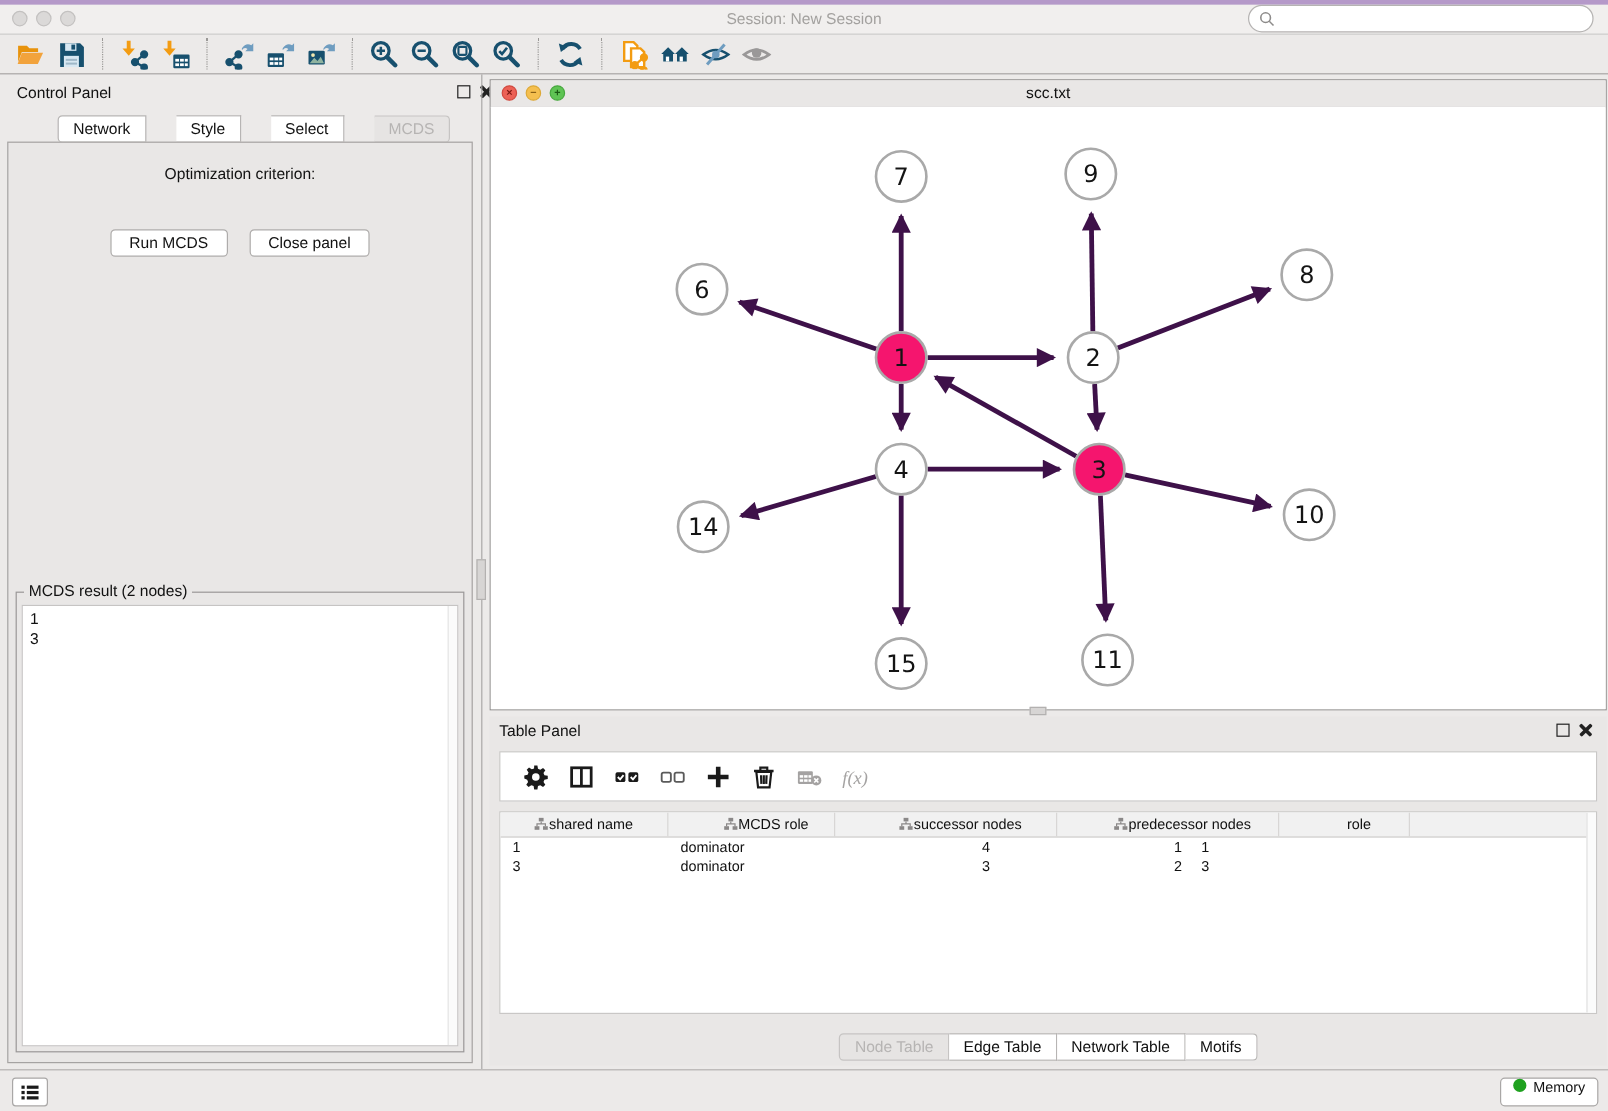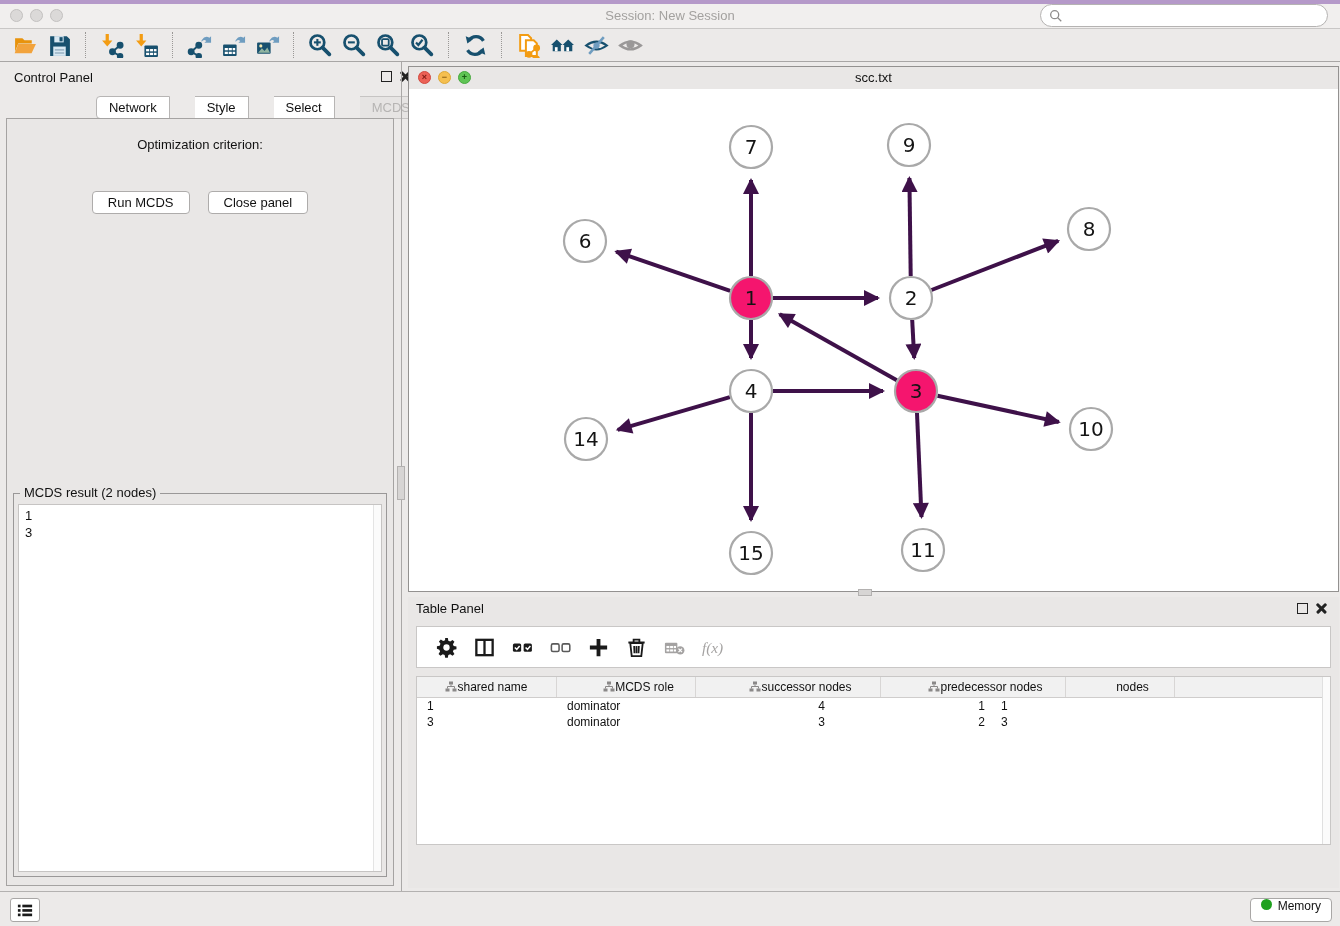--- a/index.html
+++ b/index.html
@@ -22,21 +22,21 @@
   
   .control-panel{position:absolute;left:0;top:62px;width:423px;height:828px;}
   .cp-header{position:relative;height:30px;}
   .cp-title{position:absolute;left:14px;top:8px;font-size:13px;color:#111;}
   .panel-btns{position:absolute;right:12px;top:9px;display:flex;gap:8px;align-items:center;}
   .float-box{width:11px;height:11px;border:1.5px solid #222;box-sizing:border-box;background:transparent;}
   .close-x{width:11px;height:11px;position:relative;}
   .close-x::before,.close-x::after{content:"";position:absolute;left:-1px;top:4px;width:13px;height:2.6px;background:#222;border-radius:1px;}
   .close-x::before{transform:rotate(45deg);}
   .close-x::after{transform:rotate(-45deg);}
-  .cp-tabs{position:absolute;left:0;top:34px;width:100%;display:flex;justify-content:flex-end;gap:25px;}
+  .cp-tabs{position:absolute;left:0;top:34px;width:100%;display:flex;justify-content:center;gap:25px;}
   .tab{background:#fff;border:1px solid #b7b5b4;border-left:none;padding:3px 12px;font-size:13px;color:#111;cursor:default;}
   .tab:first-child{border-left:1px solid #b7b5b4;border-radius:4px 0 0 4px;}
   .tab:last-child{border-radius:0 4px 4px 0;}
   .tab.selected{background:#e6e4e3;color:#b6b4b3;border-color:#c6c4c3;}
   .cp-content{position:absolute;left:6px;top:56px;width:388px;height:768px;background:#e9e7e6;border:1px solid #a5a3a2;box-sizing:border-box;}
   .opt-label{position:absolute;left:0;right:0;top:18px;text-align:center;font-size:13px;color:#111;}
   .criterion{position:absolute;left:37px;top:38px;width:310px;height:24px;background:#fff;border:1px solid #aeacab;border-radius:5px;
              display:flex;align-items:center;font-size:13px;color:#111;padding:0 10px;box-sizing:border-box;}
   .criterion .chev{margin-left:auto;display:flex;flex-direction:column;gap:1px;}
   .cp-buttons{position:absolute;left:0;right:0;top:72px;display:flex;justify-content:center;gap:18px;}
@@ -481,41 +481,47 @@
               <g fill="#8a8888">
                 <rect x="4" y="0.5" width="4" height="3"></rect>
                 <rect x="0.5" y="7.5" width="4" height="3"></rect>
                 <rect x="7.5" y="7.5" width="4" height="3"></rect>
               </g>
               <path d="M6 3.5v2M2.5 7.5v-2h7v2" stroke="#8a8888" fill="none" stroke-width="1"></path>
             </svg>
             <span>predecessor nodes</span>
           </div>
           <div class="th" style="width: 84px;">
-            <span>nodes</span>
+            <span>role</span>
           </div>
         </div>
       <div>
           <div class="trow">
             <div class="td" style="width: 140px; text-align: left; padding: 1px 0px 1px 10px;">1</div>
             <div class="td" style="width: 114px; text-align: left; padding: 1px 0px 1px 10px;">dominator</div>
             <div class="td" style="width: 160px; text-align: right; padding: 1px 6px 1px 0px;">4</div>
             <div class="td" style="width: 160px; text-align: right; padding: 1px 6px 1px 0px;">1</div>
             <div class="td" style="width: 84px; text-align: left; padding: 1px 0px 1px 10px;">1</div>
           </div>
           <div class="trow">
             <div class="td" style="width: 140px; text-align: left; padding: 1px 0px 1px 10px;">3</div>
             <div class="td" style="width: 114px; text-align: left; padding: 1px 0px 1px 10px;">dominator</div>
             <div class="td" style="width: 160px; text-align: right; padding: 1px 6px 1px 0px;">3</div>
             <div class="td" style="width: 160px; text-align: right; padding: 1px 6px 1px 0px;">2</div>
             <div class="td" style="width: 84px; text-align: left; padding: 1px 0px 1px 10px;">3</div>
           </div>
         </div>
       <div class="tp-scroll"></div>
     </div>
+    <div class="tp-tabs">
+        <div class="tab selected">Node Table</div>
+        <div class="tab">Edge Table</div>
+        <div class="tab">Network Table</div>
+        <div class="tab">Motifs</div>
+      </div>
   </div>
 
   <div class="statusbar">
     <button class="list-btn">
       <svg width="18" height="16" viewBox="0 0 18 16">
         <g fill="#1a1a1a">
           <rect x="1" y="2" width="3" height="3"></rect>
             <rect x="6" y="2" width="11" height="3"></rect>
           <rect x="1" y="7" width="3" height="3"></rect>
             <rect x="6" y="7" width="11" height="3"></rect>

